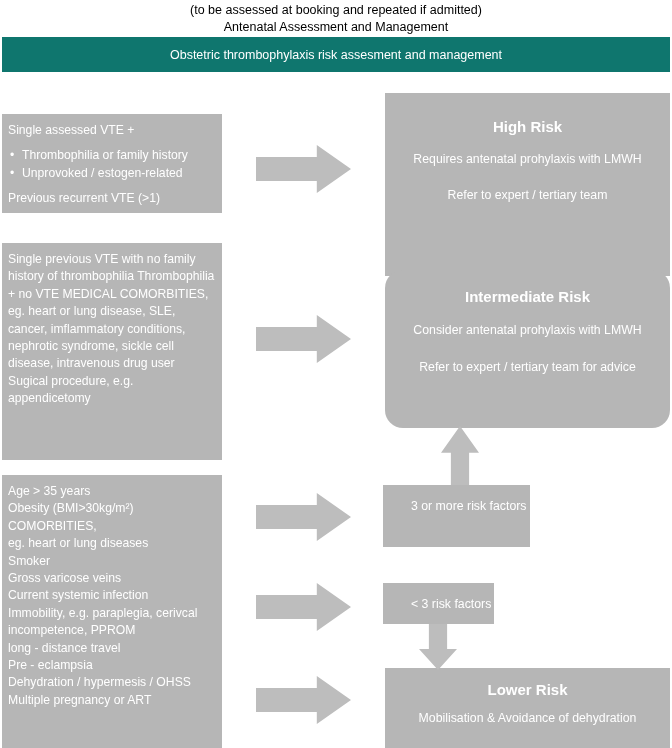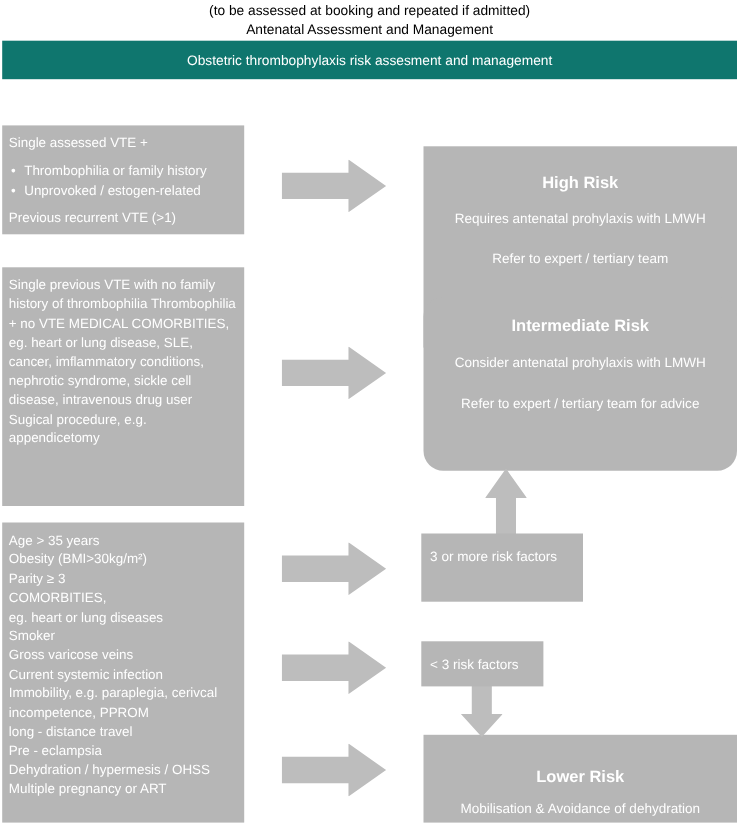--- a/index.html
+++ b/index.html
@@ -81,21 +81,21 @@
     top: 0;
   }
   .lb-flow { display: block; }
 
   
   .right-box {
     left: 385px;
     width: 285px;
     text-align: center;
   }
-  #high-risk-box { top: 93px; height: 183px; margin-top: 40px; }
+  #high-risk-box { top: 93px; height: 183px; }
   #intermediate-risk-box { top: 270px; height: 158px; border-radius: 18px; }
   #lower-risk-box { top: 668px; height: 80px; }
 
   .rb-title {
     display: block;
     font-weight: bold;
     font-size: 15px;
   }
   .rb-line {
     display: block;
@@ -103,27 +103,27 @@
   }
 
   #high-risk-box .rb-title { margin-top: 25px; }
   #high-risk-box .rb-line-1 { margin-top: 17px; }
   #high-risk-box .rb-line-2 { margin-top: 22px; }
 
   #intermediate-risk-box .rb-title { margin-top: 18px; }
   #intermediate-risk-box .rb-line-1 { margin-top: 18px; }
   #intermediate-risk-box .rb-line-2 { margin-top: 23px; }
 
-  #lower-risk-box .rb-title { margin-top: 30px; }
+  #lower-risk-box .rb-title { margin-top: 13px; }
   #lower-risk-box .rb-line-1 { margin-top: 13px; }
 
   
   .decision-box {
     font-size: 12.3px;
-    padding-left: 8px;
+    padding-left: 28px;
     padding-top: 14px;
     box-sizing: border-box;
   }
   #decision-box-many { left: 383px; top: 485px; width: 147px; height: 62px; }
   #decision-box-few  { left: 383px; top: 583px; width: 111px; height: 41px; }
 
   
   .arrow-right {
     position: absolute;
     width: 95px;
@@ -178,21 +178,20 @@
   <span class="lb-line">Previous recurrent VTE (&gt;1)</span>
 </div>
 
 <div class="panel left-box" id="left-box-2">
   <span class="lb-para">Single previous VTE with no family history of thrombophilia Thrombophilia + no VTE MEDICAL COMORBITIES, eg. heart or lung disease, SLE, cancer, imflammatory conditions, nephrotic syndrome, sickle cell disease, intravenous drug user Sugical procedure, e.g. appendicetomy</span>
 </div>
 
 <div class="panel left-box" id="left-box-3">
   <span class="lb-flow">Age &gt; 35 years</span>
   <span class="lb-flow">Obesity (BMI&gt;30kg/m²)</span>
-  <span class="lb-flow">Parity ≥ 3</span>
   <span class="lb-flow">COMORBITIES,</span>
   <span class="lb-flow">eg. heart or lung diseases</span>
   <span class="lb-flow">Smoker</span>
   <span class="lb-flow">Gross varicose veins</span>
   <span class="lb-flow">Current systemic infection</span>
   <span class="lb-flow">Immobility, e.g. paraplegia, cerivcal</span>
   <span class="lb-flow">incompetence, PPROM</span>
   <span class="lb-flow">long - distance travel</span>
   <span class="lb-flow">Pre - eclampsia</span>
   <span class="lb-flow">Dehydration / hypermesis / OHSS</span>

